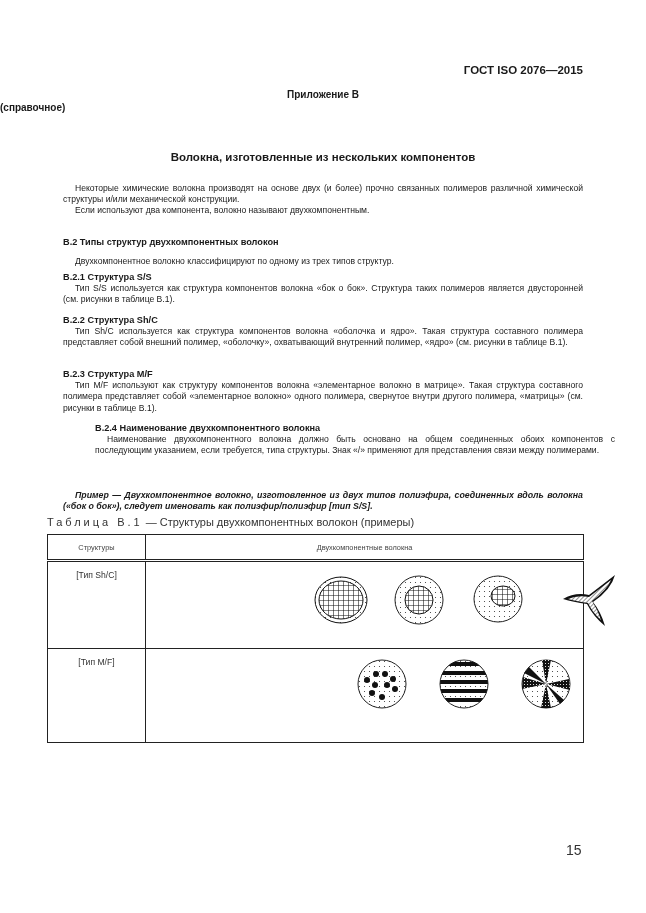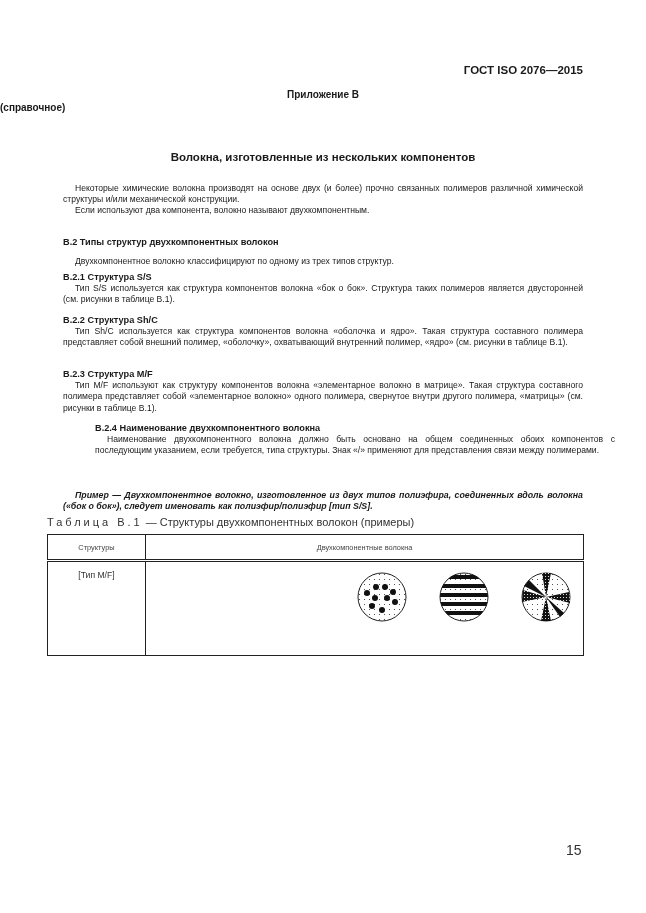--- a/index.html
+++ b/index.html
@@ -97,20 +97,43 @@
   <span class="sp">Таблица В.1</span><span> — </span><span>Структуры двухкомпонентных волокон (примеры)</span>
 </div>
 
 <table class="t">
   <tbody>
       <tr class="head">
     <td style="width:97px">Структуры</td>
     <td>Двухкомпонентные волокна</td>
   </tr>
   <tr>
+    <td class="rowlabel" style="height:78px">[Тип Sh/C]</td>
+    <td>
+      <div class="figs" style="height:78px">
+        <svg class="fig" style="left:167px;top:13px" width="56" height="50">
+          <ellipse cx="28" cy="25" rx="26" ry="23" fill="url(#dots)" stroke="#111"></ellipse>
+          <ellipse cx="28" cy="25" rx="22" ry="19" fill="url(#grid)" stroke="#111"></ellipse>
+        </svg>
+        <svg class="fig" style="left:247px;top:13px" width="52" height="50">
+          <circle cx="26" cy="25" r="24" fill="url(#dots)" stroke="#222"></circle>
+          <circle cx="26" cy="25" r="14" fill="url(#grid)" stroke="#111"></circle>
+        </svg>
+        <svg class="fig" style="left:326px;top:12px" width="52" height="50">
+          <ellipse cx="26" cy="25" rx="24" ry="23" fill="url(#dots)" stroke="#222"></ellipse>
+          <ellipse cx="31" cy="22" rx="12" ry="10" fill="url(#grid)" stroke="#111"></ellipse>
+        </svg>
+        <svg class="fig" style="left:415px;top:10px" width="56" height="56">
+          <path d="M2 27 Q14 20 28 23 L54 3 Q50 18 32 30 Q40 40 44 54 Q32 44 26 32 Q12 30 2 27 Z" fill="#111"></path>
+          <path d="M7 27 Q16 23 28 25 L50 8 Q46 18 31 29 Q37 38 40 48 Q31 40 27 31 Q14 29 7 27 Z" fill="url(#hlines)"></path>
+        </svg>
+      </div>
+    </td>
+  </tr>
+  <tr>
     <td class="rowlabel" style="height:85px">[Тип M/F]</td>
     <td>
       <div class="figs" style="height:85px">
         <svg class="fig" style="left:211px;top:10px" width="50" height="50">
           <circle cx="25" cy="25" r="24" fill="url(#dots)" stroke="#222"></circle>
           <circle cx="10" cy="21" r="3" fill="#111"></circle>
               <circle cx="19" cy="15" r="3" fill="#111"></circle>
           <circle cx="28" cy="15" r="3" fill="#111"></circle>
               <circle cx="36" cy="20" r="3" fill="#111"></circle>
           <circle cx="18" cy="26" r="3" fill="#111"></circle>

